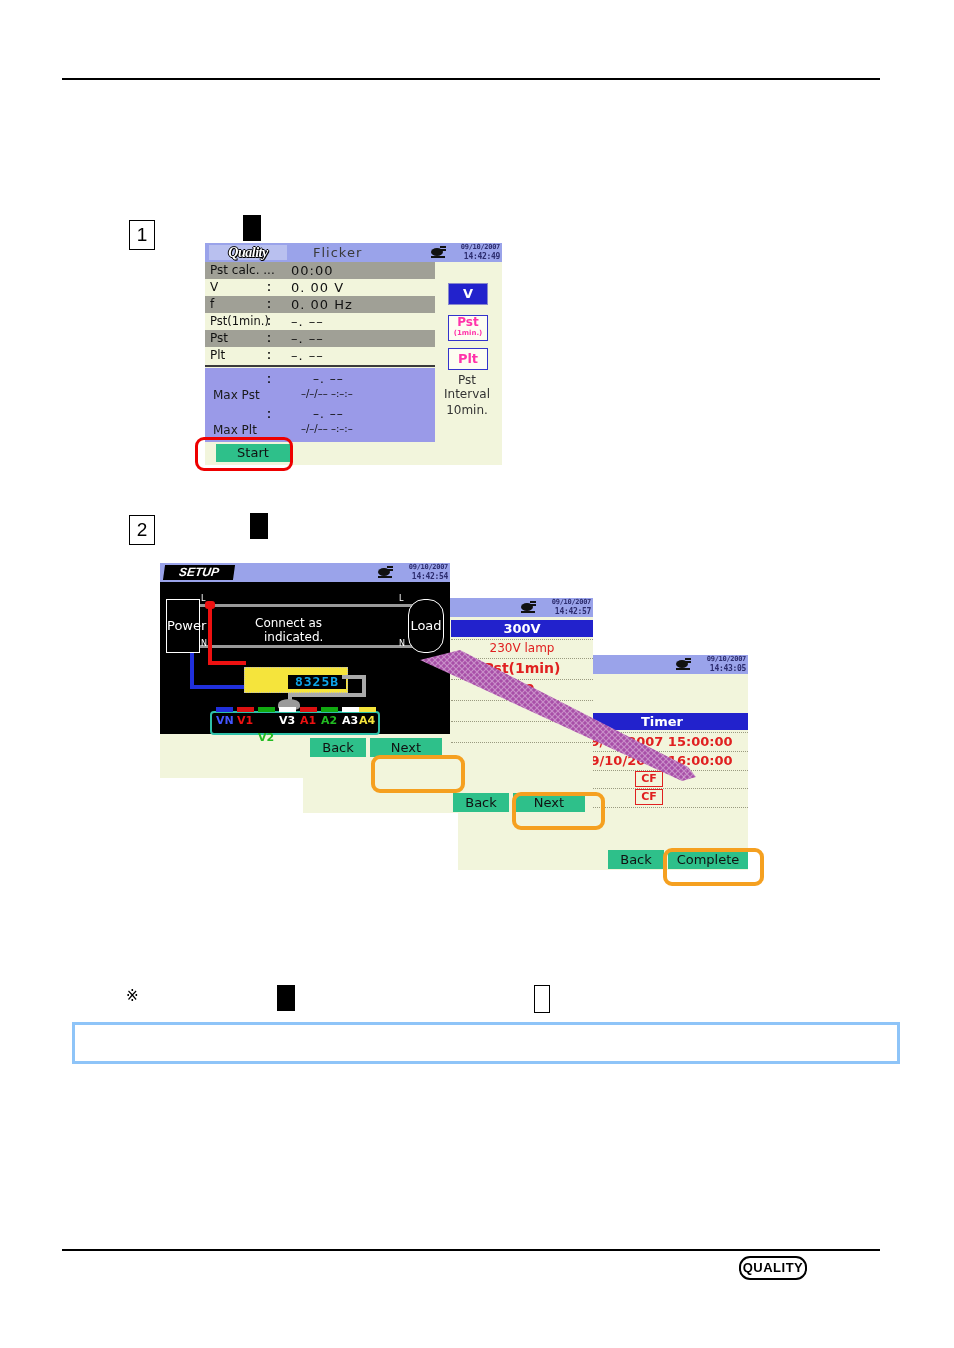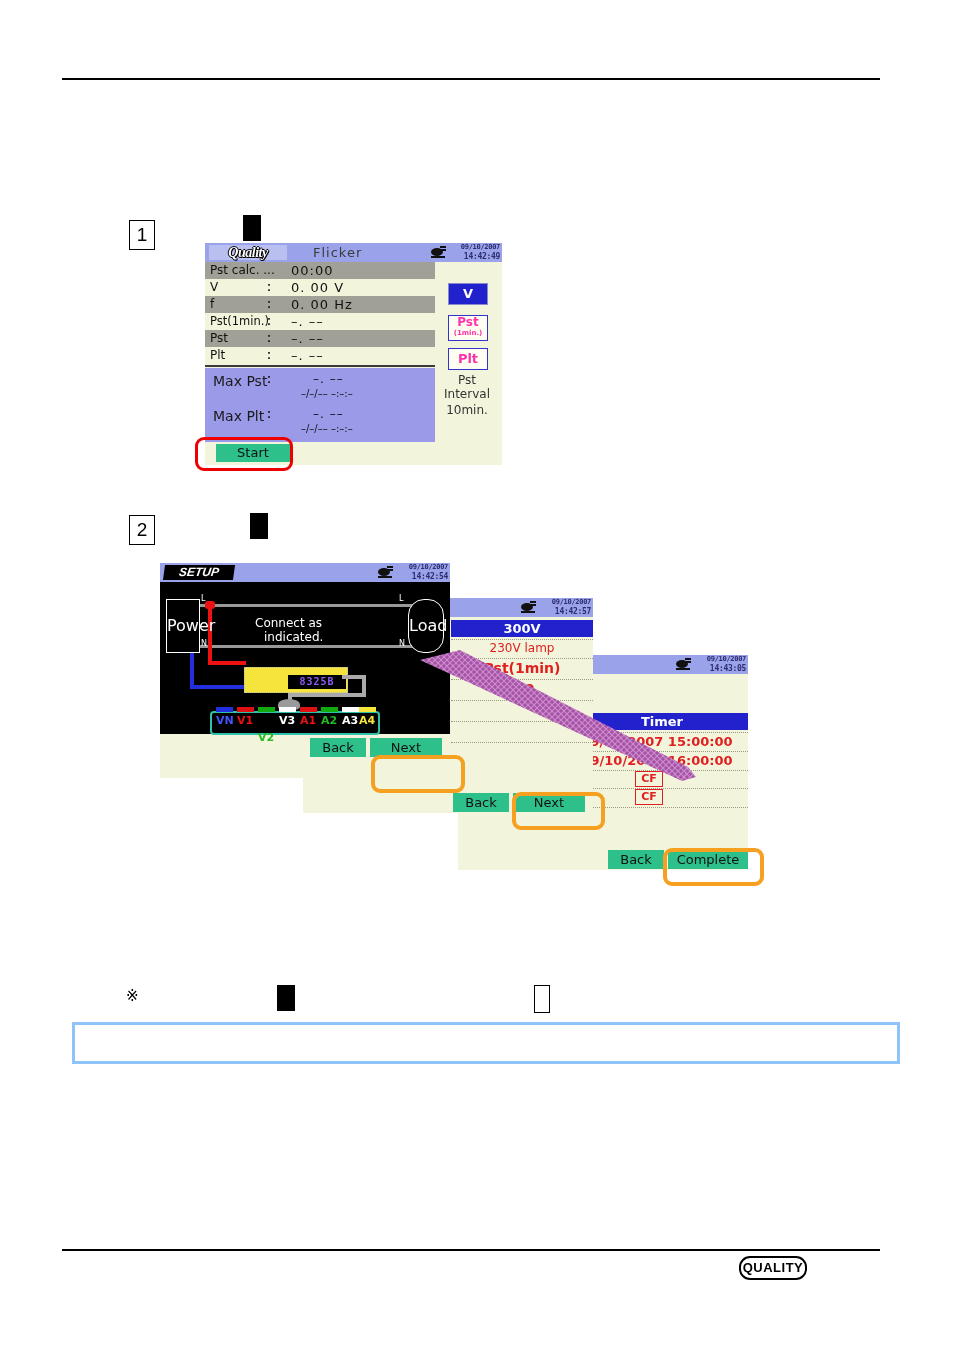--- a/index.html
+++ b/index.html
@@ -82,21 +82,21 @@
     font-size:12px;line-height:17px;color:#111;letter-spacing:0px;
   }
   .row .colon{position:absolute;left:62px;top:0;font-size:12px;line-height:17px;color:#111;font-weight:bold;}
   .row .val{
     position:absolute;left:86px;top:0;
     font-family:"DejaVu Sans", sans-serif;
     font-size:13px;line-height:17px;color:#111;letter-spacing:1px;
   }
   .hrule{position:absolute;left:0;width:100%;height:2px;background:#3a3a3a;}
   .maxblock{position:absolute;left:0;background:#9a9ae8;}
-  .mx-lbl{position:absolute;font-family:"DejaVu Sans", sans-serif;font-size:14px;color:#1a1a1a;}
+  .mx-lbl{position:absolute;font-family:"DejaVu Sans", sans-serif;font-size:12px;color:#1a1a1a;margin-top:15px;}
   .mx-colon{position:absolute;font-size:12px;color:#111;font-weight:bold;}
   .mx-val{position:absolute;font-family:"DejaVu Sans", sans-serif;font-size:12px;color:#111;letter-spacing:1px;}
   .mx-ts{position:absolute;font-family:"DejaVu Sans", sans-serif;font-size:10px;color:#111;letter-spacing:0px;}
 
   
   .sbtn{
     position:absolute;text-align:center;
     font-family:"DejaVu Sans", sans-serif;font-weight:bold;
   }
   .sbtn.blue{background:#2222cc;color:#fff;font-size:13px;line-height:18px;border:1px solid #8888cc;}
@@ -118,33 +118,33 @@
   }
   .hl-orange{
     position:absolute;border:4px solid #f5a020;border-radius:9px;
     background:transparent;
   }
 
   
   .diagram{position:absolute;background:#000;}
   .box-lbl{
     position:absolute;background:#000;border:1.5px solid #fff;
-    color:#fff;font-family:"DejaVu Sans", sans-serif;font-size:16px;
+    color:#fff;font-family:"DejaVu Sans", sans-serif;font-size:13px;
     text-align:center;
   }
   .wire{position:absolute;}
   .tiny-l{position:absolute;color:#fff;font-family:"DejaVu Sans", sans-serif;font-size:8px;}
   .diag-text{
     position:absolute;color:#fff;font-family:"DejaVu Sans", sans-serif;
     font-size:12px;line-height:14px;
   }
   .clamp{position:absolute;background:#f5e43c;border:1px dotted #bbb;}
   .clamp-disp{
-    position:absolute;background:#000;color:#8b5cf6;
-    font-family:"DejaVu Sans Mono", monospace;font-size:10px;font-weight:bold;
+    position:absolute;background:#000;color:#0ea5e9;
+    font-family:"DejaVu Sans Mono", monospace;font-size:13px;font-weight:bold;
     letter-spacing:1px;text-align:center;line-height:14px;
   }
   .termstrip{position:absolute;background:#000;border:2px solid #2ec0a8;border-radius:4px;}
   .termpin{position:absolute;height:5px;}
   .termlbl{position:absolute;font-family:"DejaVu Sans", sans-serif;font-size:11px;font-weight:bold;}
 
   
   .bluebar{position:absolute;background:#2222cc;color:#fff;text-align:center;
     font-family:"DejaVu Sans", sans-serif;font-size:13px;font-weight:bold;}
   .redline{position:absolute;color:#e02020;text-align:center;

